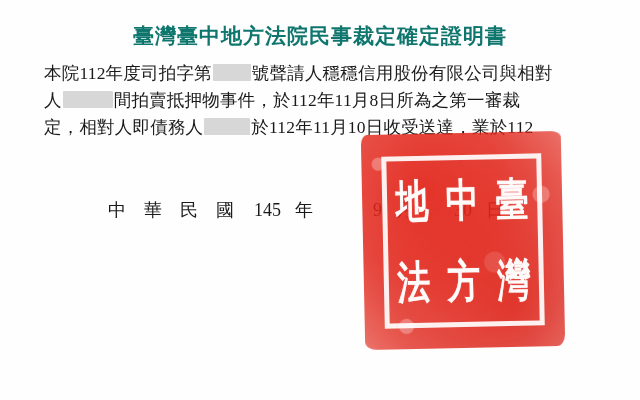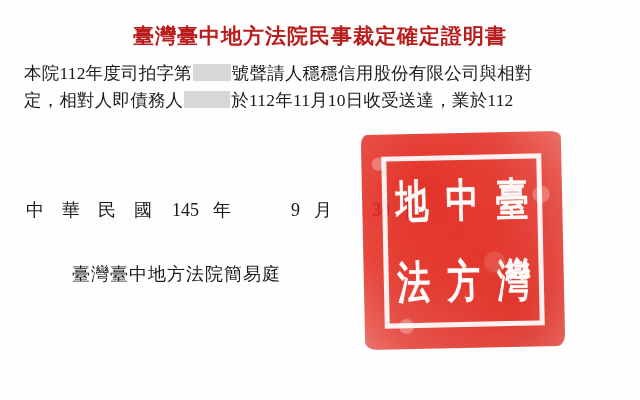--- a/index.html
+++ b/index.html
@@ -24,35 +24,36 @@
   }
   .doc-title {
     position: absolute;
     left: 0;
     top: 22px;
     width: 640px;
     text-align: center;
     font-size: 21px;
     font-weight: bold;
     letter-spacing: 1px;
-    color: #b91c1c;
+    color: #0f766e;
     font-family: "Liberation Serif", "DejaVu Serif", serif;
   }
   .body-block {
     position: absolute;
     left: 24px;
     top: 60px;
     width: 592px;
   }
   .body-line {
     font-size: 17.5px;
     line-height: 27px;
     color: #1a1a1a;
     white-space: nowrap;
     letter-spacing: 0.2px;
+    margin-left: 20px;
   }
   .redact {
     display: inline-block;
     background: #d7d7d7;
     vertical-align: middle;
     height: 17px;
     border-radius: 1px;
     margin: 0 1px;
     position: relative;
     top: -2px;
@@ -63,20 +64,21 @@
 
   .date-line {
     position: absolute;
     left: 26px;
     top: 198px;
     width: 560px;
     font-size: 18px;
     color: #1a1a1a;
     display: flex;
     align-items: center;
+    justify-content: center;
   }
   .date-line .seg {
     white-space: nowrap;
   }
   .date-line .sp-wide { display:inline-block; width: 20px; }
   .date-line .sp-mid { display:inline-block; width: 14px; }
 
   .court-line {
     position: absolute;
     left: 72px;
@@ -155,20 +157,23 @@
 </head>
 <body>
 
 <div class="page">
 
   <div class="doc-title">臺灣臺中地方法院民事裁定確定證明書</div>
 
   <div class="body-block">
     <div class="body-line">
       <span>本院112年度司拍字第</span><span class="redact w1"></span><span>號聲請人穩穩信用股份有限公司與相對</span>
+    </div>
+    <div class="body-line">
+      <span>人</span><span class="redact w2"></span><span>間拍賣抵押物事件，於112年11月8日所為之第一審裁</span>
     </div>
     <div class="body-line">
       <span>定，相對人即債務人</span><span class="redact w3"></span><span>於112年11月10日收受送達，業於112</span>
     </div>
   </div>
 
   <div class="date-line">
     <span class="seg">中　華　民　國</span>
     <span class="sp-wide"></span>
     <span class="seg">145</span>
@@ -180,21 +185,20 @@
     <span class="seg">9</span>
     <span class="sp-mid"></span>
     <span class="seg">月</span>
     <span class="sp-wide"></span>
       <span class="sp-wide"></span>
     <span class="seg">30</span>
     <span class="sp-mid"></span>
     <span class="seg">日</span>
   </div>
 
-  <div class="court-line">臺灣臺中地方法院簡易庭</div>
 
   <div class="seal">
     <div class="seal-ink"></div>
     <div class="seal-inner"></div>
     <div class="seal-grid">
       <div class="seal-char">臺</div>
       <div class="seal-char">中</div>
       <div class="seal-char">地</div>
       <div class="seal-char">灣</div>
       <div class="seal-char">方</div>

